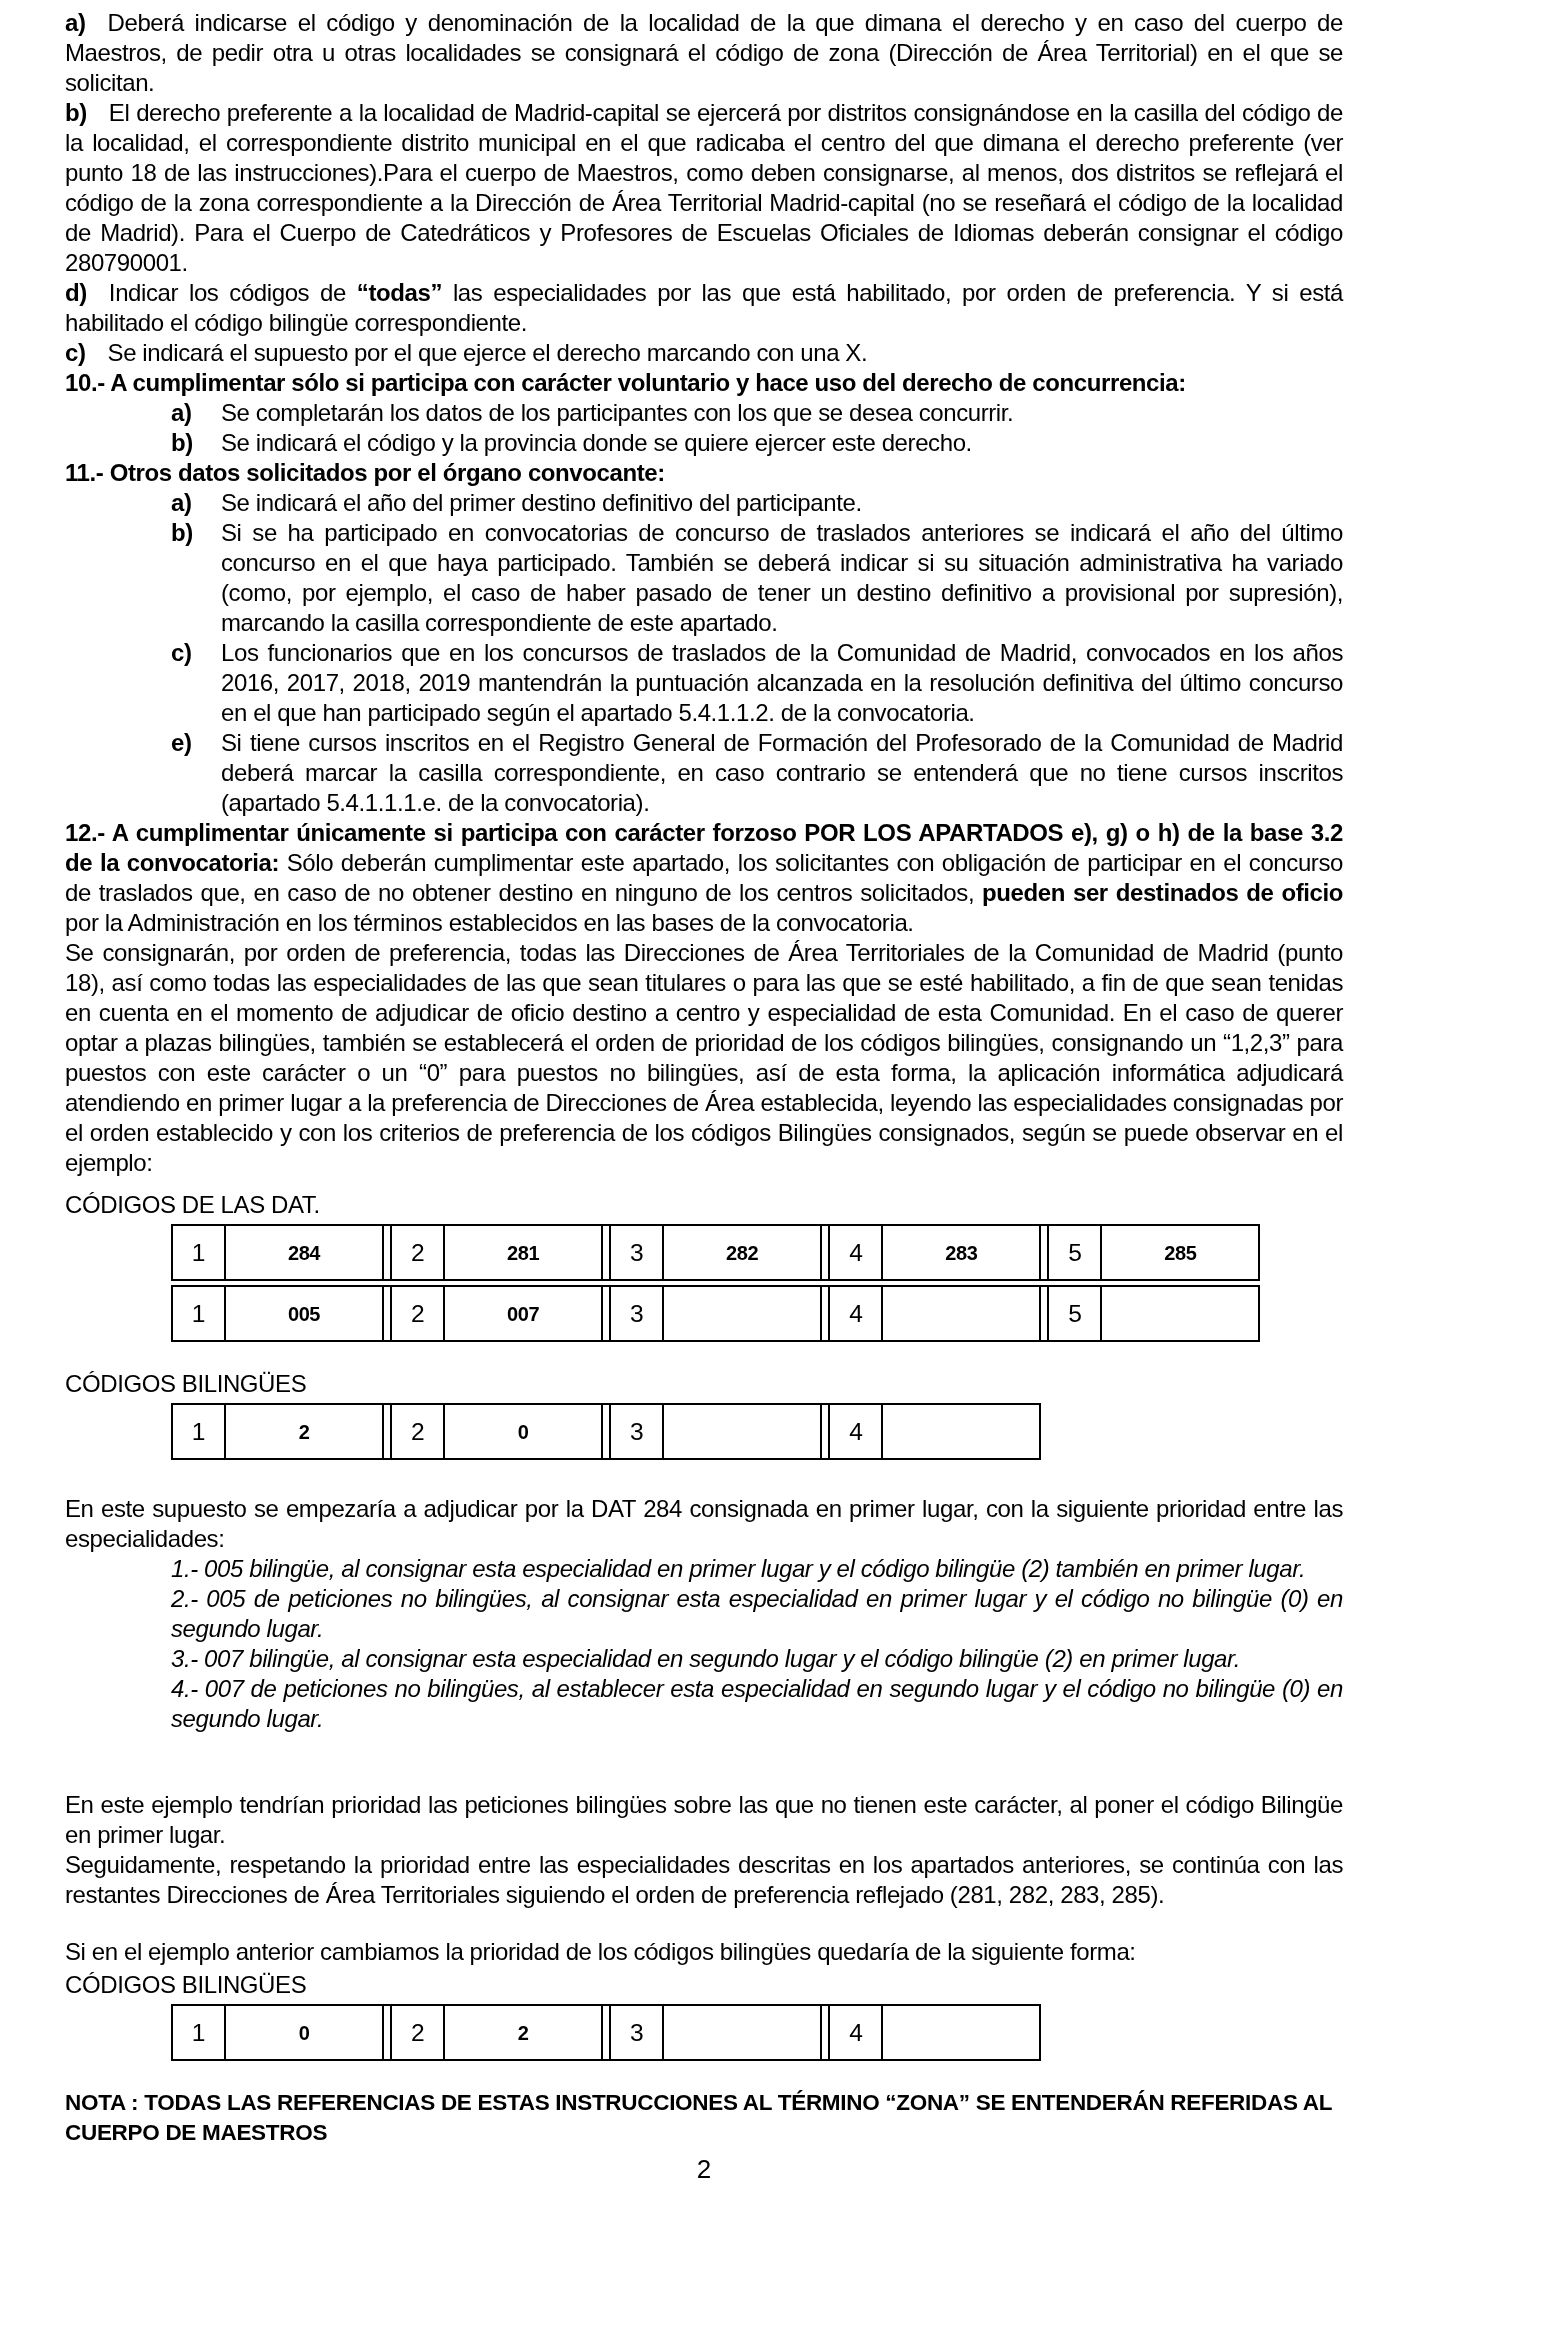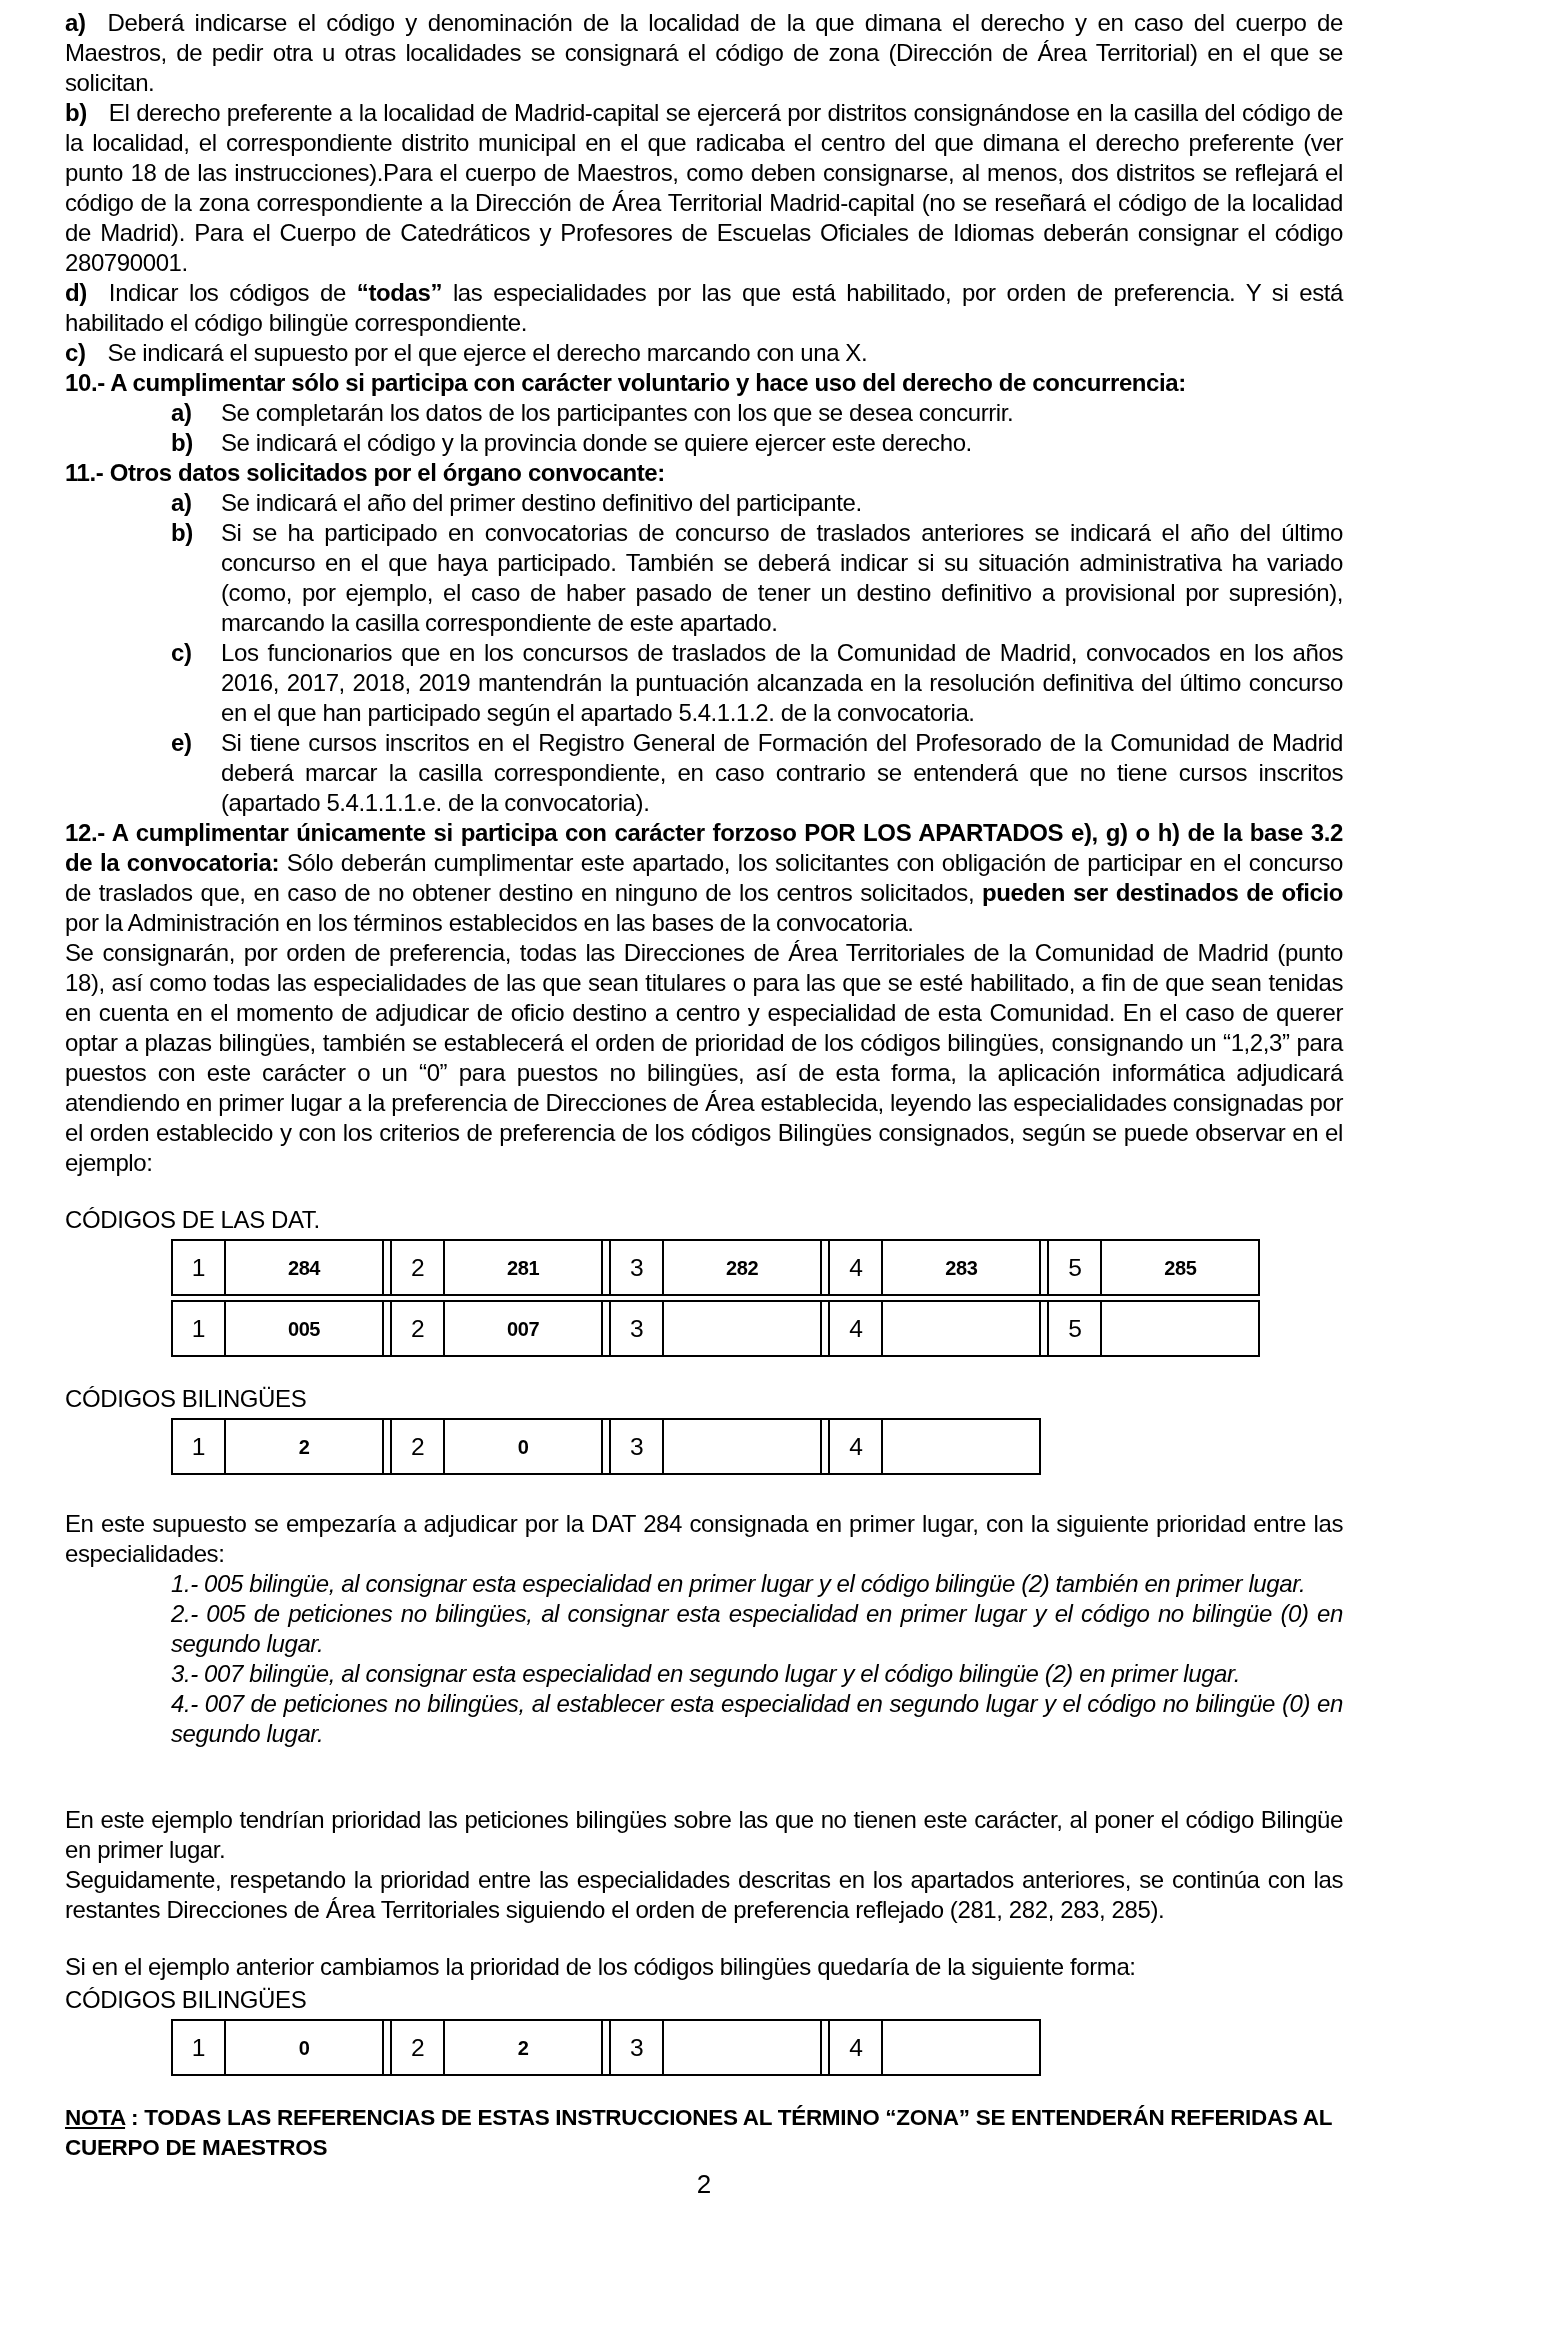--- a/index.html
+++ b/index.html
@@ -15,38 +15,38 @@
   p{margin:0;}
   b{font-weight:bold;}
   .tab{display:inline-block;width:22px;}
   
   .sub{padding-left:156px;}
   .sub .lbl{display:inline-block;width:50px;margin-left:-50px;font-weight:bold;}
   
   .plist{padding-left:106px;font-style:italic;}
   
   .tlabel{text-align:left;letter-spacing:-0.4px;}
-  .mt-label1{margin-top:27px;}
+  .mt-label1{margin-top:12px;}
   .mt-label2{margin-top:15px;}
   .mt-label3{margin-top:27px;}
   .mt-label4{margin-top:2.7px;}
   
   .xtable{display:inline-flex;border:2.7px solid #000;margin-top:4.1px;margin-left:106px;background:#fff;}
   .tgroup{display:flex;}
   .tgroup:not(:last-child){border-right:2px solid #000;}
   .tgroup + .tgroup{margin-left:6.1px;border-left:2px solid #000;}
   .cell{display:flex;align-items:center;justify-content:center;height:53px;}
   .cn{width:51px;border-right:2px solid #000;font-size:24.6px;font-weight:normal;}
   .cv{width:156px;font-size:20px;font-weight:bold;}
   .gap-supuesto{margin-top:34px;}
   .gap-ejemplo{margin-top:56px;}
   .gap-si{margin-top:27px;}
   
   .nota{margin-top:27px;font-weight:bold;font-size:22.5px;letter-spacing:-0.3px;text-align:left;}
-  .nota .u{text-decoration:underline;}
+  .nota .u{}
   .pageno{margin-top:5.5px;text-align:center;font-size:26px;letter-spacing:0;}
 </style>
 </head>
 <body>
 
 <div class="doc">
 
   <p><b class="plabel">a)</b><span class="tab"></span><span>Deberá indicarse el código y denominación de la localidad de la que dimana el derecho y en caso del cuerpo de Maestros, de pedir otra u otras localidades se consignará el código de zona (Dirección de Área Territorial) en el que se solicitan.</span></p>
 
   <p><b class="plabel">b)</b><span class="tab"></span><span>El derecho preferente a la localidad de Madrid-capital se ejercerá por distritos consignándose en la casilla del código de la localidad, el correspondiente distrito municipal en el que radicaba el centro del que dimana el derecho preferente (ver punto 18 de las instrucciones).Para el cuerpo de Maestros, como deben consignarse, al menos, dos distritos se reflejará el código de la zona correspondiente a la Dirección de Área Territorial Madrid-capital (no se reseñará el código de la localidad de Madrid). Para el Cuerpo de Catedráticos y Profesores de Escuelas Oficiales de Idiomas deberán consignar el código 280790001.</span></p>

